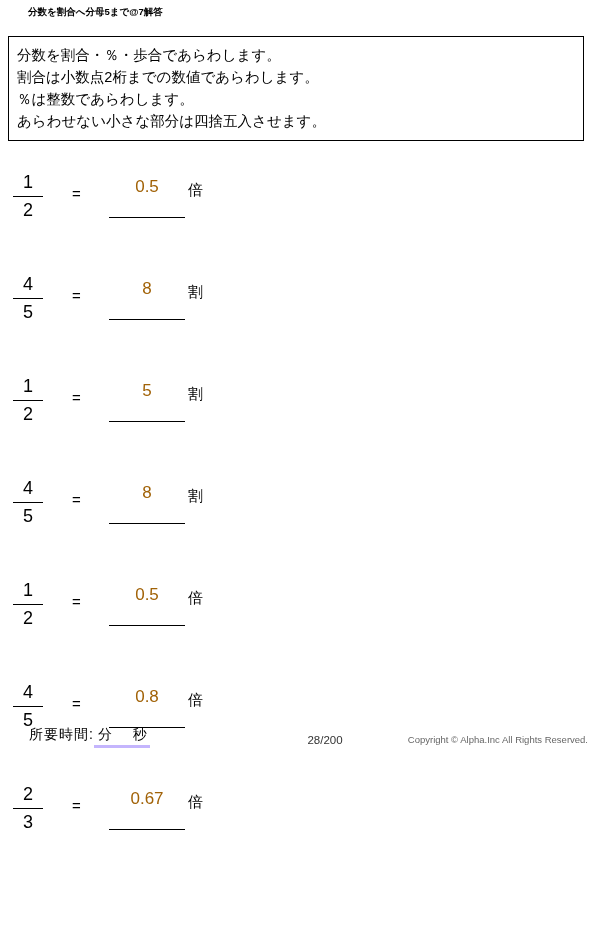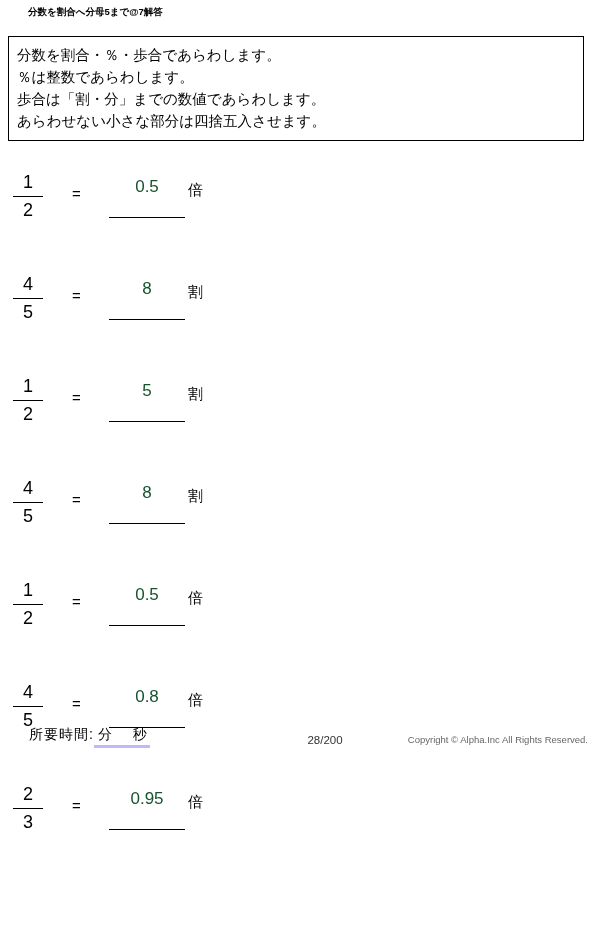--- a/index.html
+++ b/index.html
@@ -86,21 +86,21 @@
   }
   .answer-wrap {
     position: absolute;
     left: 108px;
     top: 14px;
     width: 78px;
     text-align: center;
   }
   .answer {
     display: block;
-    color: #14532d;
+    color: #a16207;
     font-size: 17px;
     padding-bottom: 20px;
   }
   .answer-line {
     display: block;
     height: 1px;
     background: #000000;
     width: 76px;
     margin: 0 auto;
   }
@@ -148,22 +148,22 @@
 </style>
 </head>
 <body>
 
 <div class="page">
 
   <div class="doc-title">分数を割合へ分母5まで@7解答</div>
 
   <div class="instructions">
     <div>分数を割合・％・歩合であらわします。</div>
+    <div>割合は小数点2桁までの数値であらわします。</div>
     <div>％は整数であらわします。</div>
-    <div>歩合は「割・分」までの数値であらわします。</div>
     <div>あらわせない小さな部分は四捨五入させます。</div>
   </div>
 
   <div class="problems">
 
     <div class="problem">
       <div class="frac">
         <span class="num">1</span>
         <span class="bar"></span>
         <span class="den">2</span>
@@ -247,21 +247,21 @@
     </div>
 
     <div class="problem">
       <div class="frac">
         <span class="num">2</span>
         <span class="bar"></span>
         <span class="den">3</span>
       </div>
       <div class="eq">=</div>
       <div class="answer-wrap">
-        <span class="answer">0.95</span>
+        <span class="answer">0.67</span>
         <span class="answer-line"></span>
       </div>
       <div class="unit">倍</div>
     </div>
 
   </div>
 
   <div class="footer-time">
     <span class="label">所要時間:</span><span class="blanks">分　 秒</span>
   </div>

